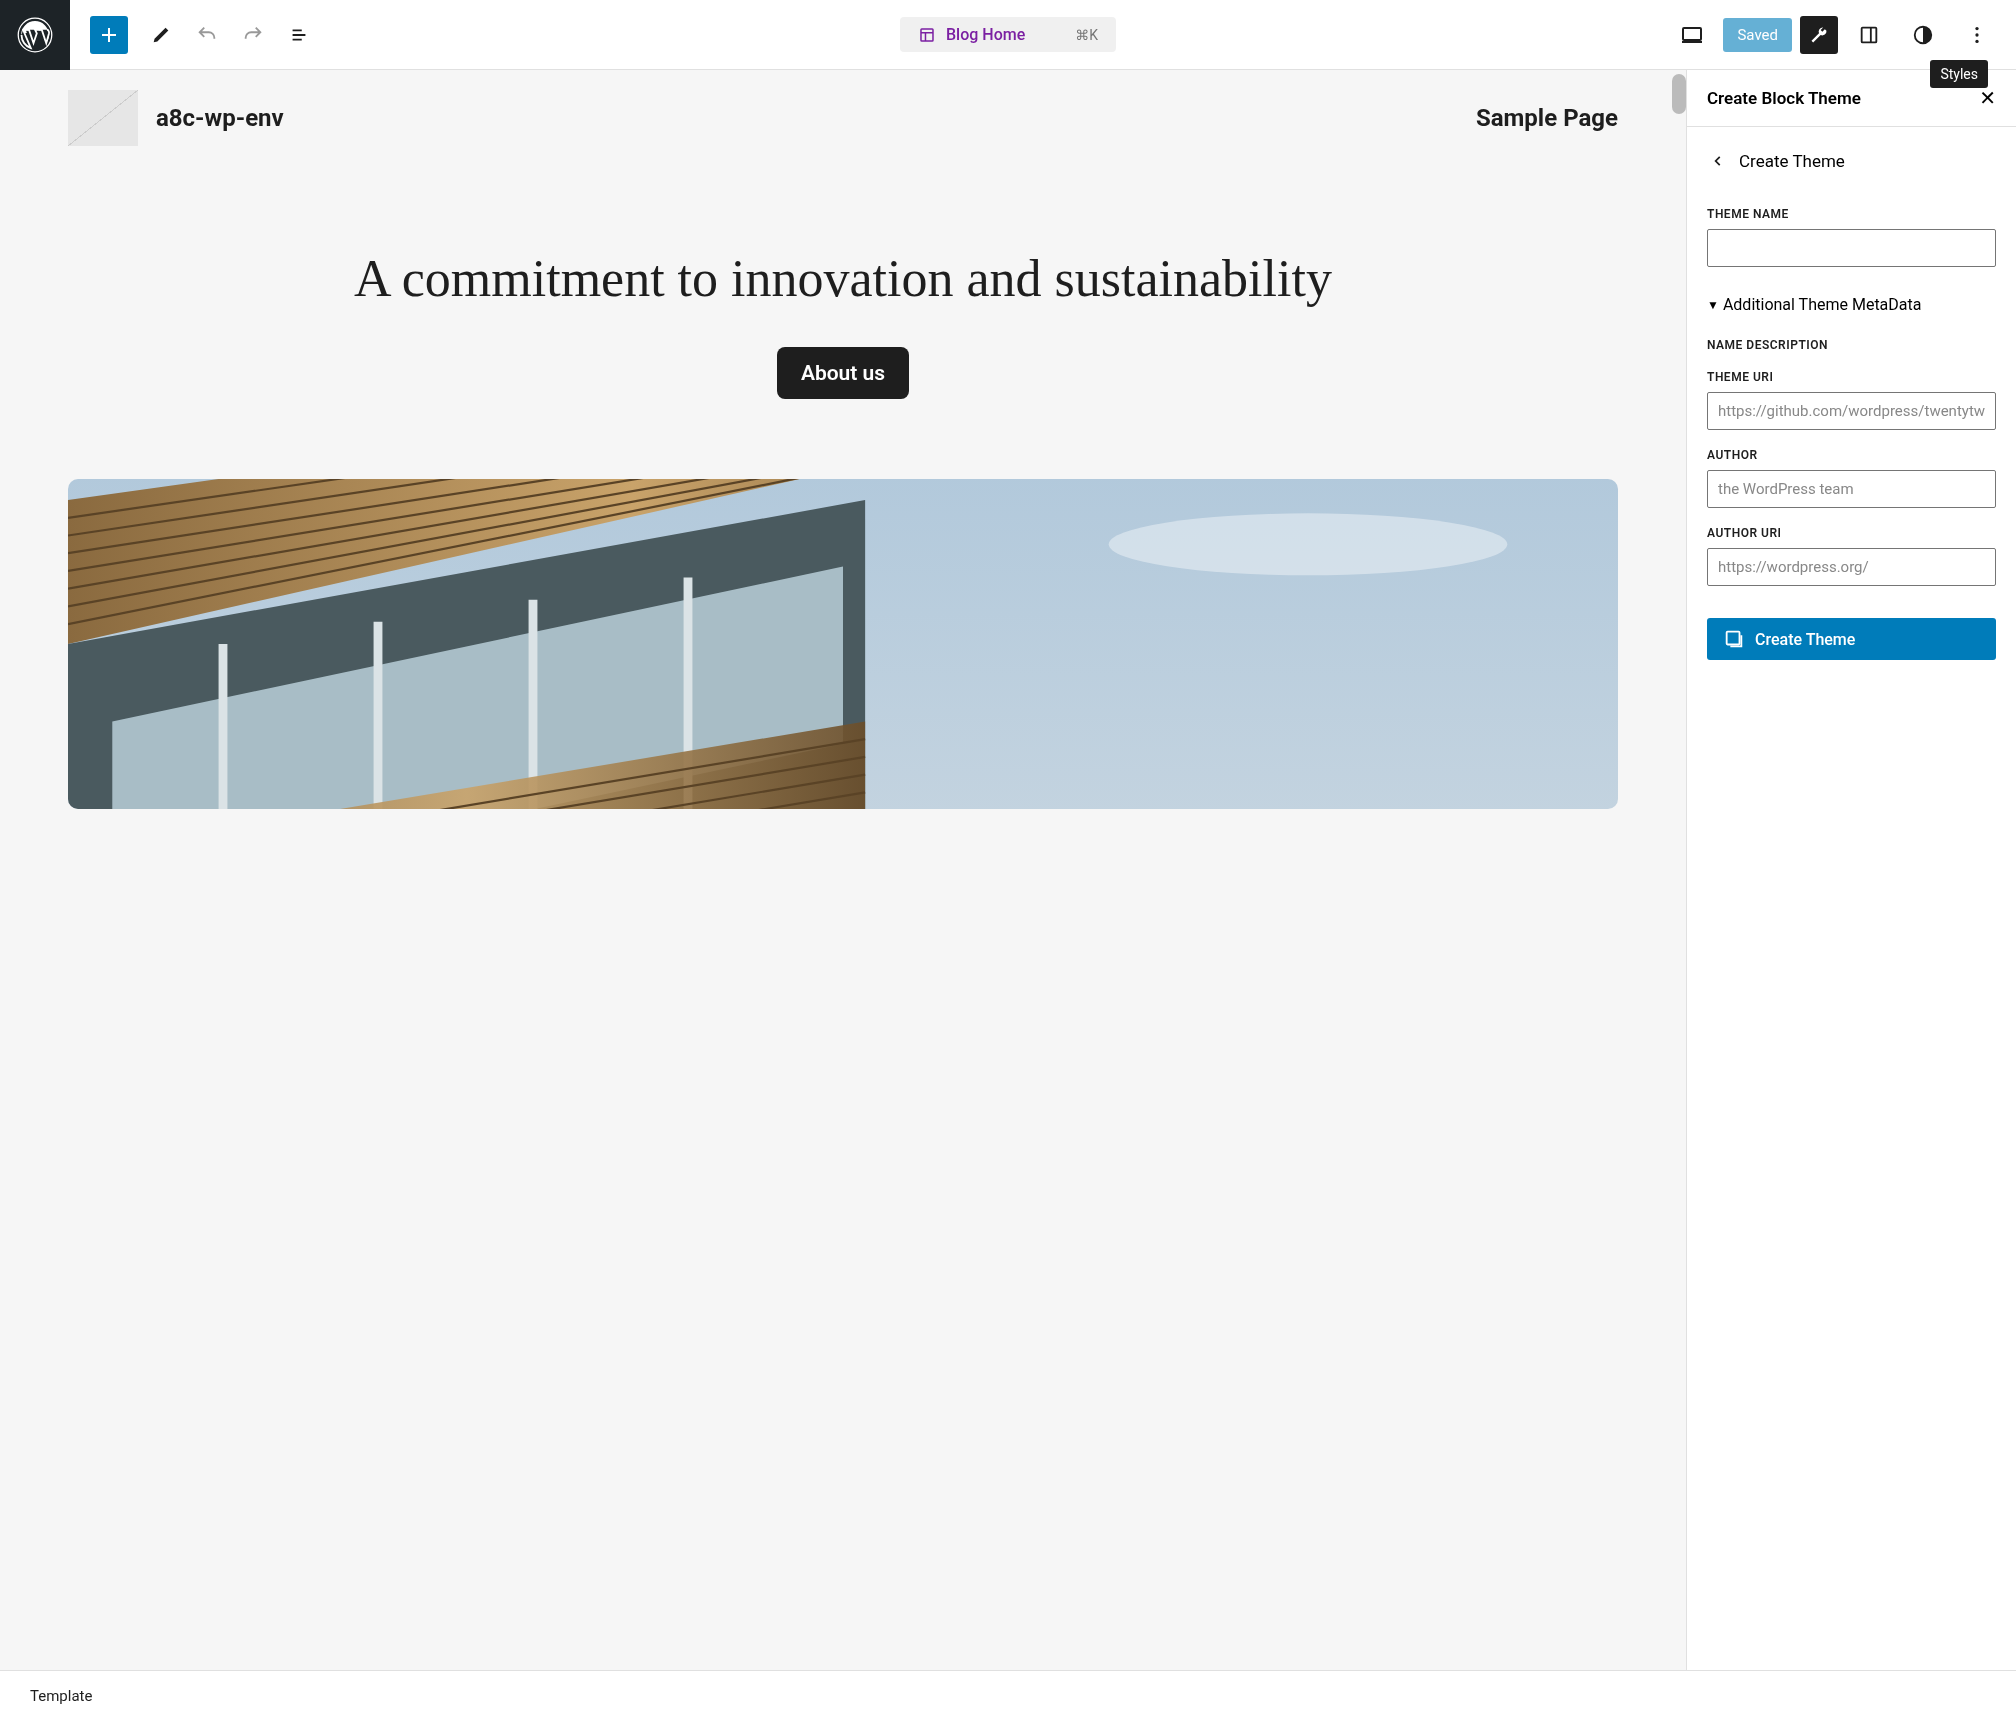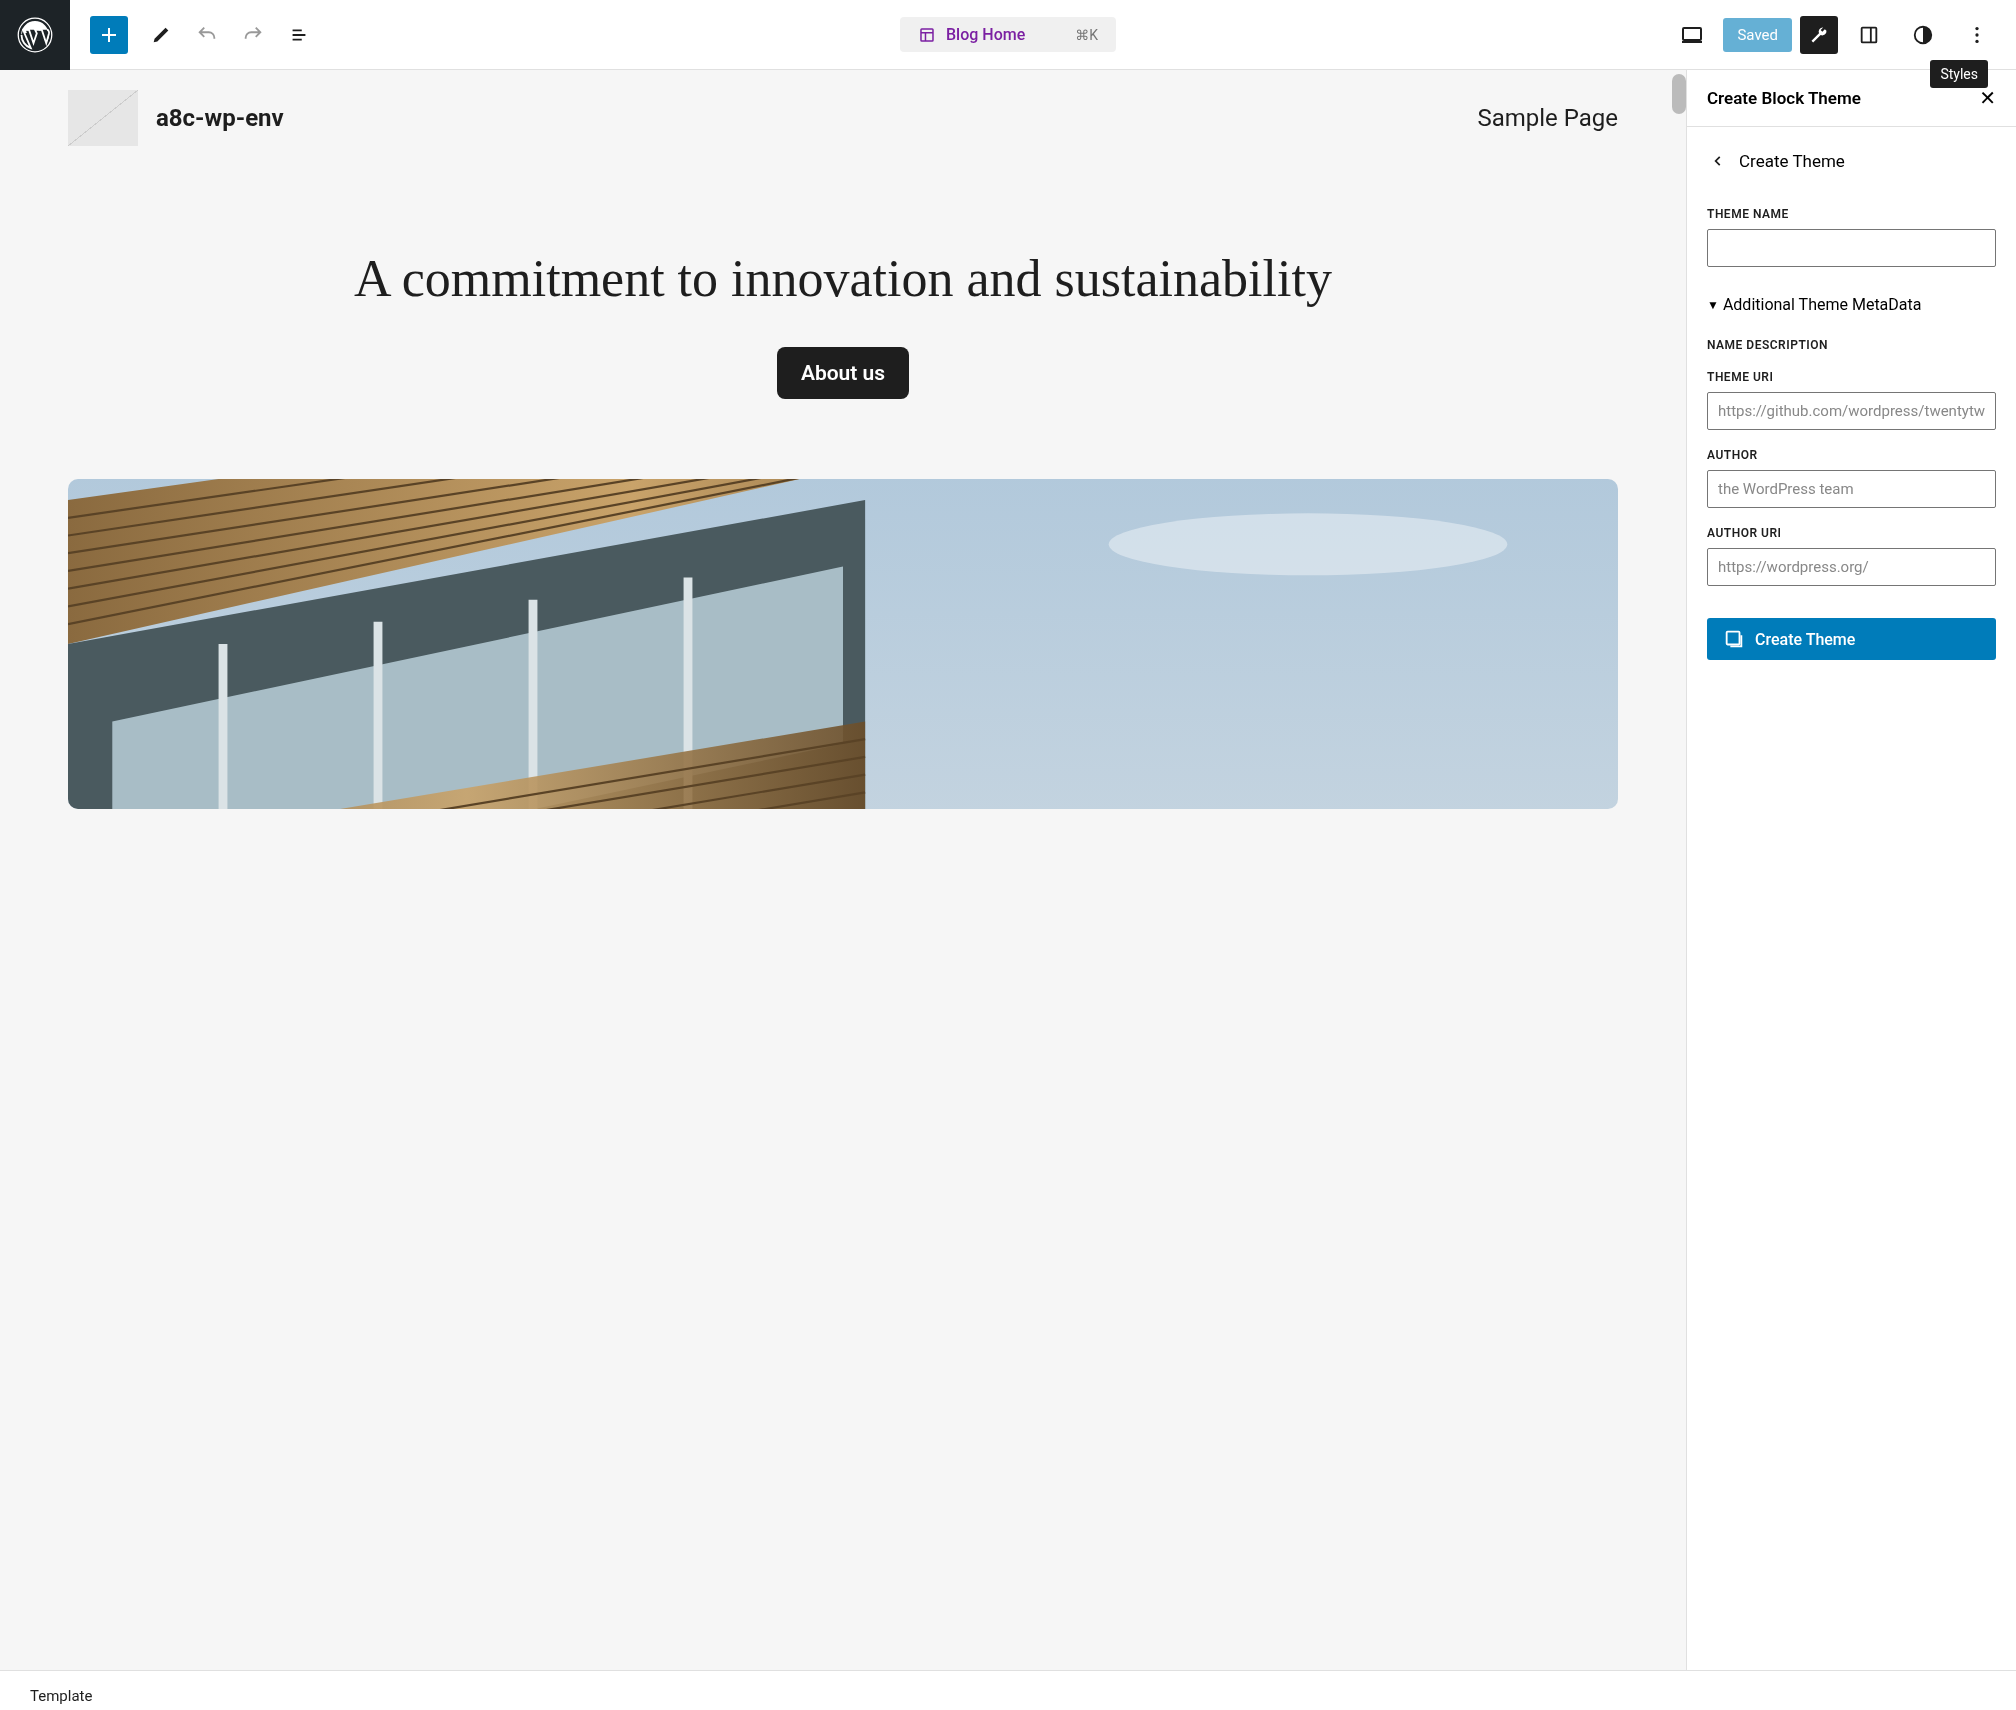--- a/index.html
+++ b/index.html
@@ -21,21 +21,21 @@
     .tooltip { position: absolute; background: #1e1e1e; color: #fff; font-size: 14px; padding: 6px 10px; border-radius: 3px; top: 60px; right: 28px; z-index: 100; }
 
     .workspace { display: flex; height: calc(100vh - 70px - 40px); }
     .canvas-wrap { flex: 1; position: relative; overflow: auto; }
     .canvas-scroll { position: absolute; right: 0; top: 4px; width: 14px; height: 40px; background: #bbb; border-radius: 7px; }
     .canvas { background: #f6f6f6; min-height: 100%; padding: 0; }
     .site-header { display: flex; align-items: center; padding: 20px 68px 0; gap: 18px; }
     .site-logo-ph { width: 70px; height: 56px; background: #e6e6e6; position: relative; }
     .site-logo-ph:before { content: ""; position: absolute; inset: 0; background: linear-gradient(to top left, transparent 49.5%, #ccc 49.5%, #ccc 50.5%, transparent 50.5%); }
     .site-title { font-size: 24px; font-weight: 700; color: #1e1e1e; }
-    .site-nav { margin-left: auto; font-size: 24px; font-weight: 400; color: #1e1e1e; }
+    .site-nav { margin-left: auto; font-size: 24px; font-weight: 700; color: #1e1e1e; }
     .hero { text-align: center; padding: 100px 80px 40px; }
     .hero h1 { font-family: Georgia, "Times New Roman", serif; font-size: 52px; font-weight: 400; line-height: 1.25; color: #1e1e1e; }
     .hero p { margin-top: 32px; font-size: 21px; color: #1e1e1e; line-height: 1.5; }
     .hero-cta { display: inline-block; margin-top: 36px; background: #1e1e1e; color: #fff; padding: 14px 24px; border-radius: 8px; font-size: 21px; font-weight: 600; }
     .hero-img { margin: 40px 68px 0; height: 330px; border-radius: 10px; overflow: hidden; position: relative; }
     .hero-img svg { width: 100%; height: 100%; display: block; }
 
     .sidepanel { width: 330px; border-left: 1px solid #e0e0e0; background: #fff; display: flex; flex-direction: column; }
     .sp-head { display: flex; align-items: center; justify-content: space-between; padding: 18px 20px; border-bottom: 1px solid #e0e0e0; }
     .sp-title { font-size: 17px; font-weight: 600; }

